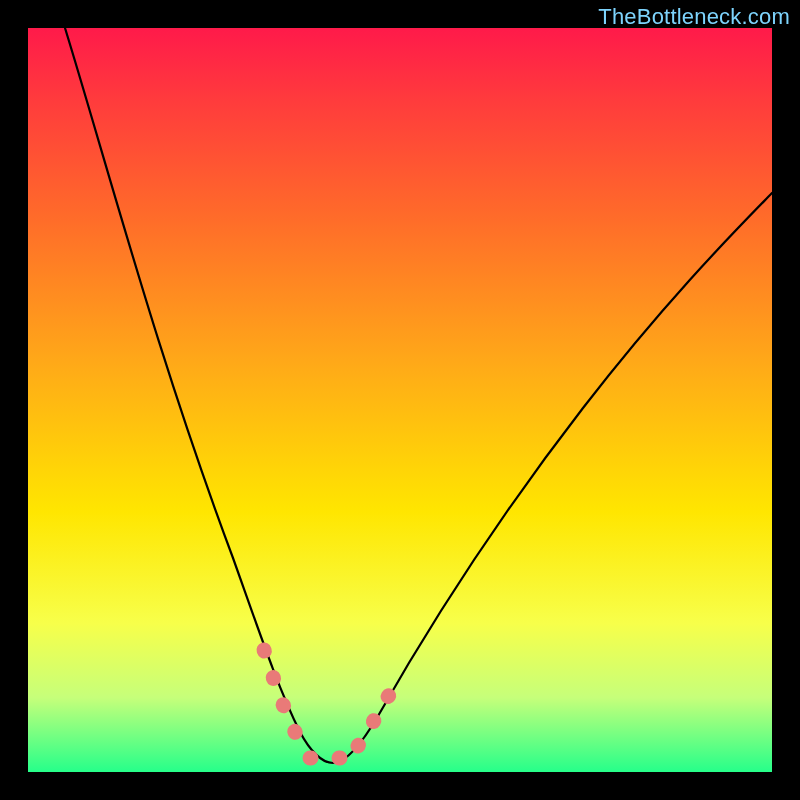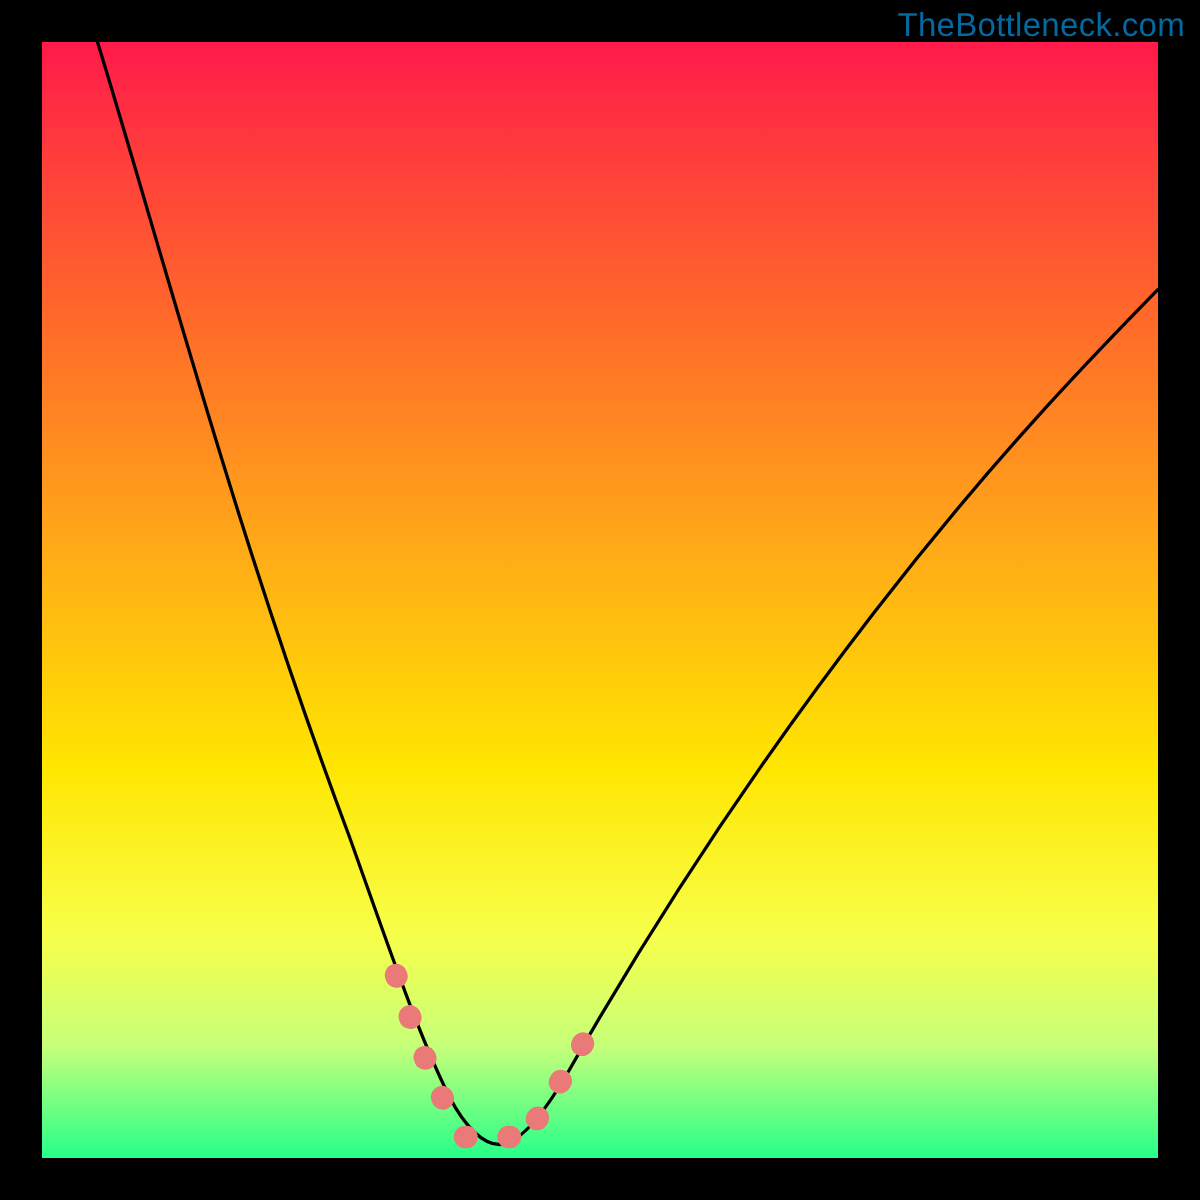--- a/index.html
+++ b/index.html
@@ -24,21 +24,21 @@
       #ffa918 45%,
       #ffe600 65%,
       #f7ff4a 80%,
       #c6ff7a 90%,
       #26ff8a 100%);
   }
   .watermark {
     position: absolute;
     top: 4px;
     right: 10px;
-    color: #0369a1;
+    color: #7dd3fc;
     font-size: 22px;
     letter-spacing: 0.2px;
     font-weight: 500;
   }
   svg.plot {
     position: absolute;
     left: 0;
     top: 0;
     width: 744px;
     height: 744px;

